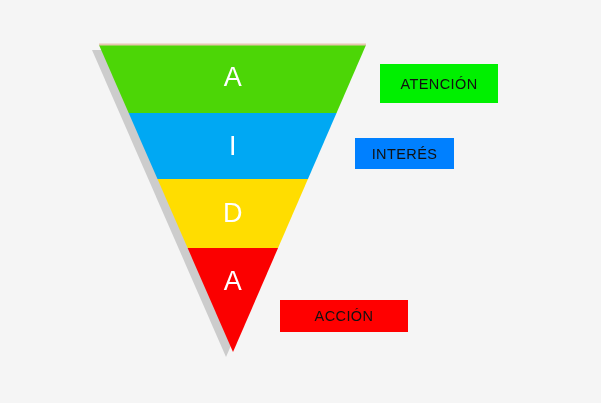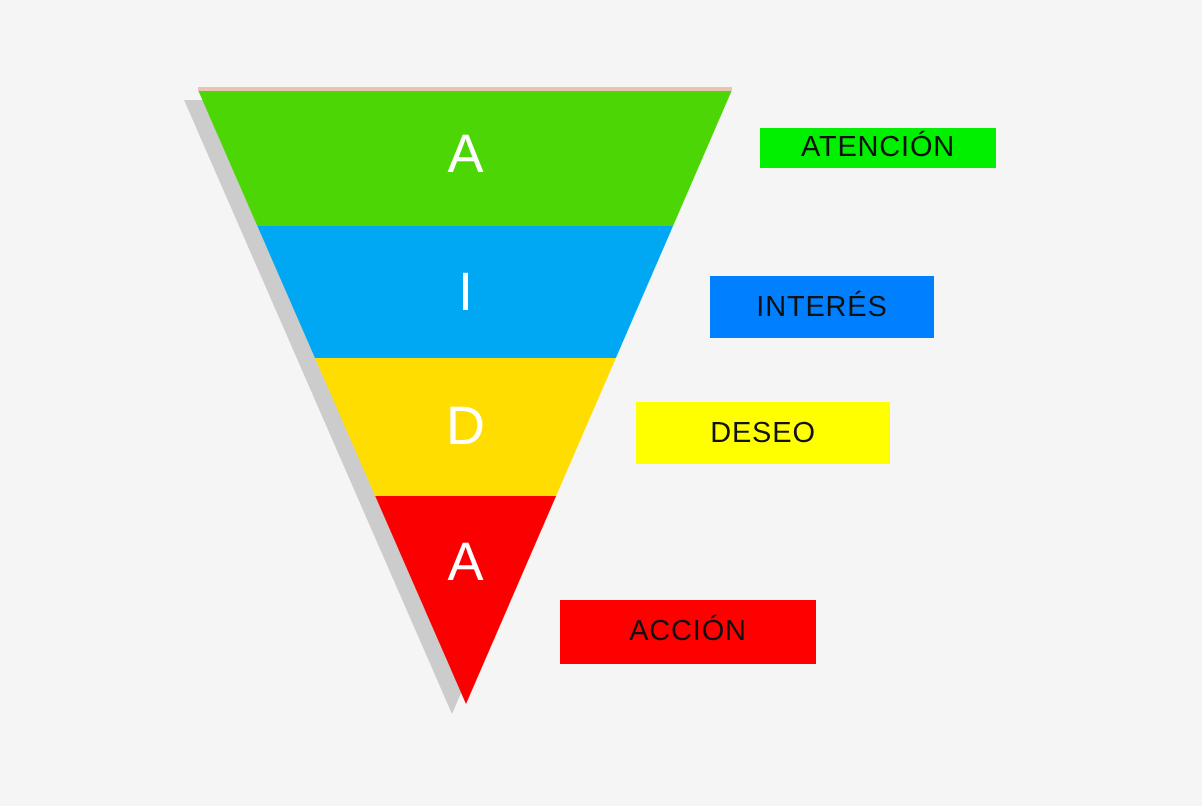--- a/index.html
+++ b/index.html
@@ -75,18 +75,17 @@
     </g>
 
     <line id="funnel-top-edge" x1="99" y1="44.5" x2="366" y2="44.5" stroke="#e8c5b0" stroke-width="2"></line>
   </svg>
 
   <div class="stage-letter" style="left: 203px; top: 64px; color: rgb(255, 255, 255);">A</div>
   <div class="stage-letter" style="left: 203px; top: 133px; color: rgb(255, 255, 255);">I</div>
   <div class="stage-letter" style="left: 203px; top: 200px; color: rgb(255, 255, 255);">D</div>
   <div class="stage-letter" style="left: 203px; top: 268px; color: rgb(255, 255, 255);">A</div>
 
-  <div class="label-box" style="left: 380px; top: 64px; width: 118px; height: 20px; background: rgb(0, 240, 0); color: rgb(17, 17, 17);">ATENCIÓN</div>
-  <div class="label-box" style="left: 355px; top: 138px; width: 112px; height: 31px; background: rgb(0, 128, 255); color: rgb(17, 17, 17); text-align: center;">INTERÉS</div>
-  <div class="label-box" style="left: 318px; top: 201px; width: 127px; height: 31px; background: rgb(255, 255, 0); color: rgb(17, 17, 17);">DESEO</div>
+  <div class="label-box" style="left: 380px; top: 64px; width: 118px; height: 39px; background: rgb(0, 240, 0); color: rgb(17, 17, 17);">ATENCIÓN</div>
+  <div class="label-box" style="left: 355px; top: 138px; width: 99px; height: 31px; background: rgb(0, 128, 255); color: rgb(17, 17, 17); text-align: center;">INTERÉS</div>
   <div class="label-box" style="left: 280px; top: 268px; width: 128px; height: 32px; background: rgb(255, 0, 0); color: rgb(17, 17, 17); margin-top: 32px;">ACCIÓN</div>
 
 </div>
 
 </body></html>

